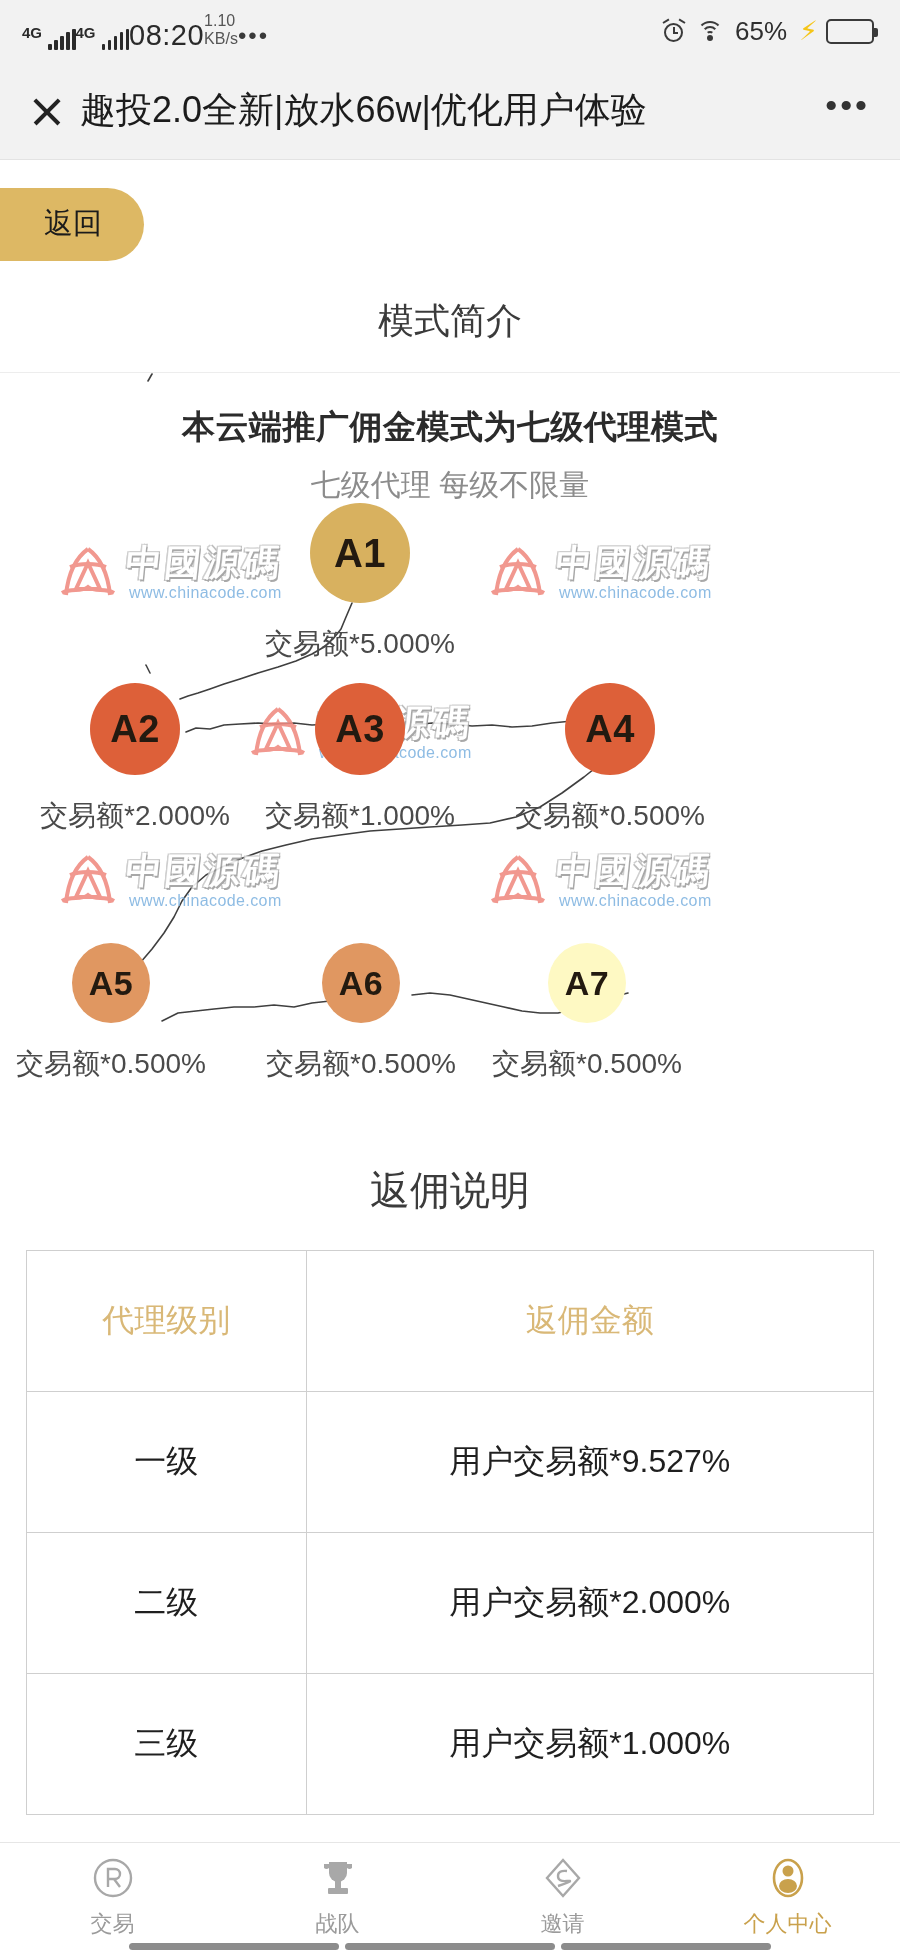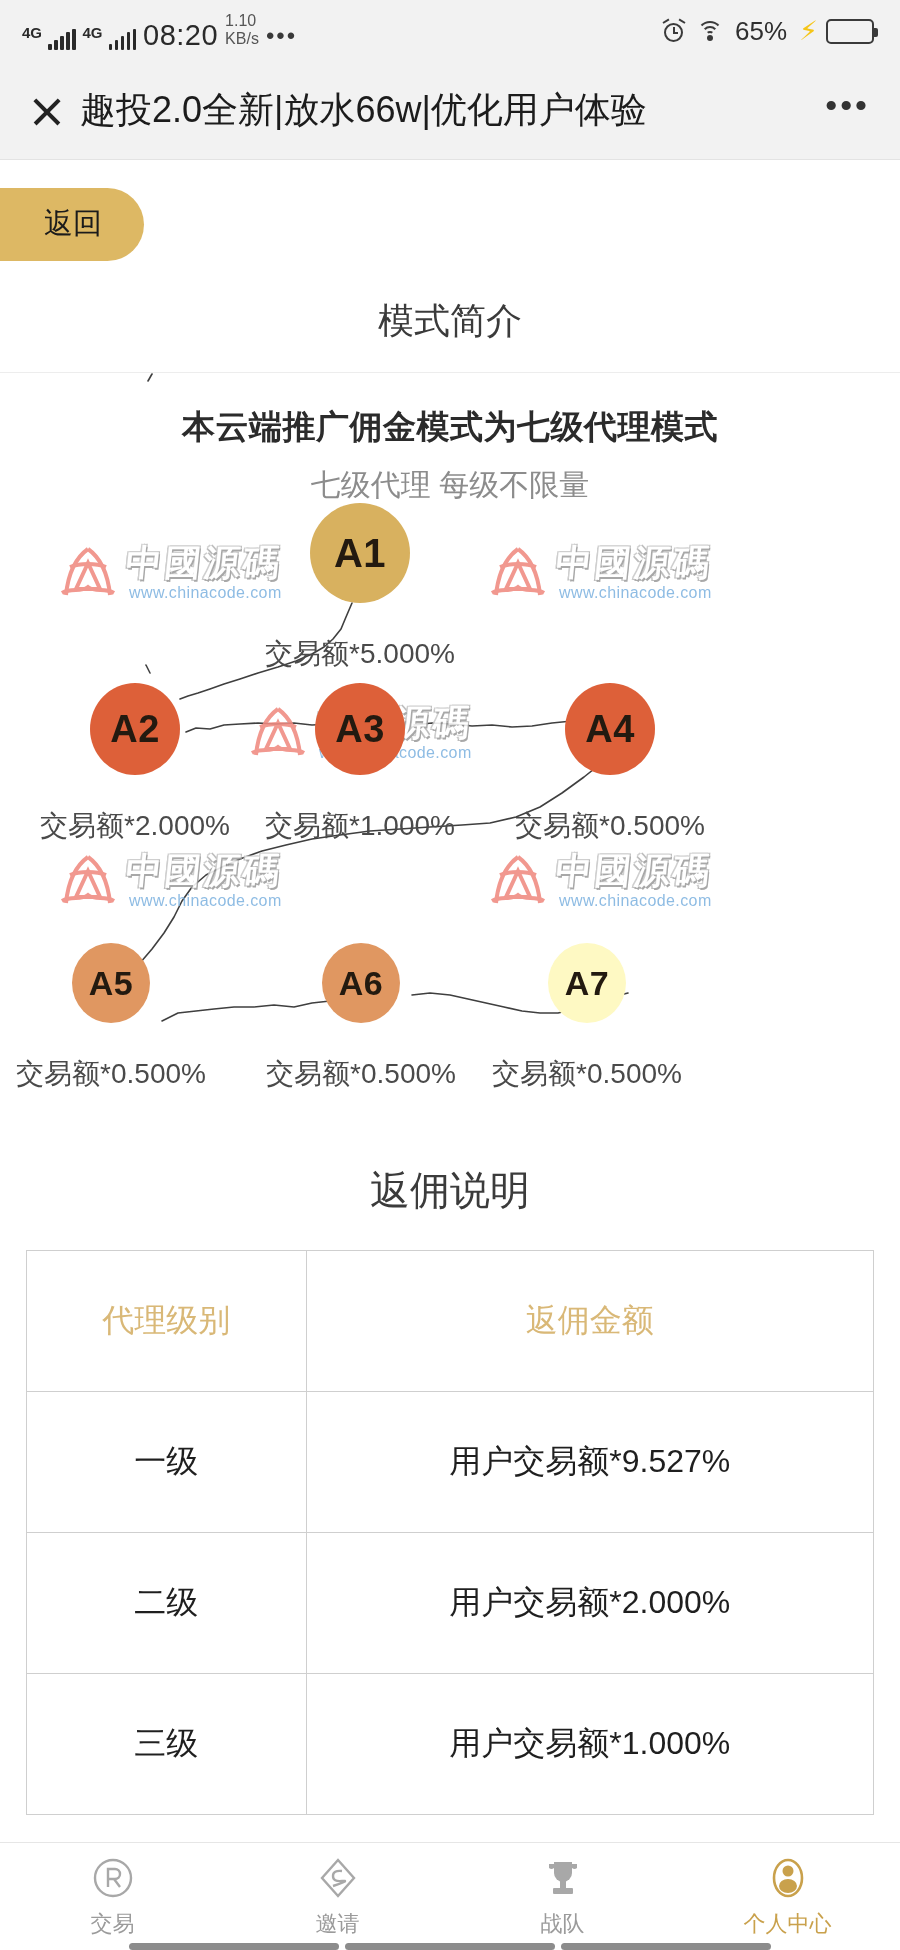--- a/index.html
+++ b/index.html
@@ -11,21 +11,21 @@
   }
   #app { position: relative; width: 900px; height: 1950px; background: #fff; }
 
   
   .statusbar {
     height: 62px; background: #f2f2f2;
     display: flex; align-items: center;
     padding: 0 26px 0 22px;
     color: #2a2a2a;
   }
-  .sb-left { display: flex; align-items: flex-end; gap: 7px; flex: 1; }
+  .sb-left { display: flex; align-items: flex-end; gap: 0; flex: 1; }
   .sb-right { display: flex; align-items: center; gap: 12px; }
   .signal { display: flex; align-items: flex-end; gap: 6px; }
   .sig-4g { font-size: 15px; font-weight: 700; line-height: 1; position: relative; top: -10px; }
   .bars { display: flex; align-items: flex-end; gap: 2.5px; height: 20px; }
   .bars i { width: 3.5px; background: #2a2a2a; display: block; border-radius: 1px; }
   .bars i:nth-child(1) { height: 6px; }
   .bars i:nth-child(2) { height: 10px; }
   .bars i:nth-child(3) { height: 14px; }
   .bars i:nth-child(4) { height: 18px; }
   .bars i:nth-child(5) { height: 21px; }
@@ -101,21 +101,21 @@
   }
   .svg-lines { position: absolute; inset: 0; width: 900px; height: 760px; pointer-events: none; }
   .node { position: absolute; display: flex; flex-direction: column; align-items: center; }
   .circ {
     border-radius: 50%; display: flex; align-items: center; justify-content: center;
     color: #231a10; font-weight: 700; font-size: 38px; letter-spacing: 0.5px;
   }
   .circ.lg { width: 100px; height: 100px; font-size: 40px; }
   .circ.md { width: 90px; height: 92px; }
   .circ.sm { width: 78px; height: 80px; font-size: 34px; }
-  .node-label { margin-top: 32px; font-size: 28px; color: #4a4a4a; white-space: nowrap; }
+  .node-label { margin-top: 22px; font-size: 28px; color: #4a4a4a; white-space: nowrap; }
 
   
   .wm { position: absolute; pointer-events: none; user-select: none;
         display: flex; align-items: center; gap: 8px; opacity: .88; }
   .wm .mark { width: 60px; height: 58px; position: relative; flex: 0 0 auto; }
   .wm .mark svg { width: 60px; height: 58px; }
   .wm .wtxt { display: flex; flex-direction: column; line-height: 1; }
   .wm .cn {
     font-family: "DejaVu Serif", serif; font-weight: 700; font-size: 36px;
     color: #ffffff; letter-spacing: 3px;
@@ -398,37 +398,37 @@
       <span class="nav-ic">
         <svg width="42" height="42" viewBox="0 0 42 42" fill="none" stroke="currentColor" stroke-width="2.4">
           <circle cx="21" cy="21" r="18"></circle>
           <path d="M16 30 V12 h7 a5 5 0 0 1 0 10 h-7 M22 22 L28 30" stroke-width="2.4"></path>
         </svg>
       </span>
       <span class="nav-lb">交易</span>
     </div>
     <div class="nav-item">
       <span class="nav-ic">
-        <svg width="42" height="42" viewBox="0 0 42 42" fill="none" stroke="currentColor" stroke-width="2.4">
-          <path d="M21 3 L37 21 L21 39 L5 21 Z"></path>
-          <path d="M25 14 q-9 -1 -9 5 t9 5 t-9 5"></path>
-        </svg>
-      </span>
-      <span class="nav-lb">邀请</span>
-    </div>
-    <div class="nav-item">
-      <span class="nav-ic">
         <svg width="42" height="42" viewBox="0 0 42 42" fill="currentColor">
           <path d="M12 5 h18 v11 a9 9 0 0 1 -18 0 Z"></path>
           <path d="M7 7 h5 v4 a4 4 0 0 1 -5 0 Z M30 7 h5 v4 a4 4 0 0 1 -5 0 Z"></path>
           <rect x="18" y="24" width="6" height="7"></rect>
           <rect x="11" y="31" width="20" height="6" rx="1"></rect>
         </svg>
       </span>
       <span class="nav-lb">战队</span>
+    </div>
+    <div class="nav-item">
+      <span class="nav-ic">
+        <svg width="42" height="42" viewBox="0 0 42 42" fill="none" stroke="currentColor" stroke-width="2.4">
+          <path d="M21 3 L37 21 L21 39 L5 21 Z"></path>
+          <path d="M25 14 q-9 -1 -9 5 t9 5 t-9 5"></path>
+        </svg>
+      </span>
+      <span class="nav-lb">邀请</span>
     </div>
     <div class="nav-item active">
       <span class="nav-ic">
         <svg width="42" height="42" viewBox="0 0 42 42" fill="none" stroke="currentColor" stroke-width="2.6">
           <ellipse cx="21" cy="21" rx="14" ry="18"></ellipse>
           <circle cx="21" cy="14" r="5.5" fill="currentColor" stroke="none"></circle>
           <ellipse cx="21" cy="29" rx="9" ry="7" fill="currentColor" stroke="none"></ellipse>
         </svg>
       </span>
       <span class="nav-lb">个人中心</span>

